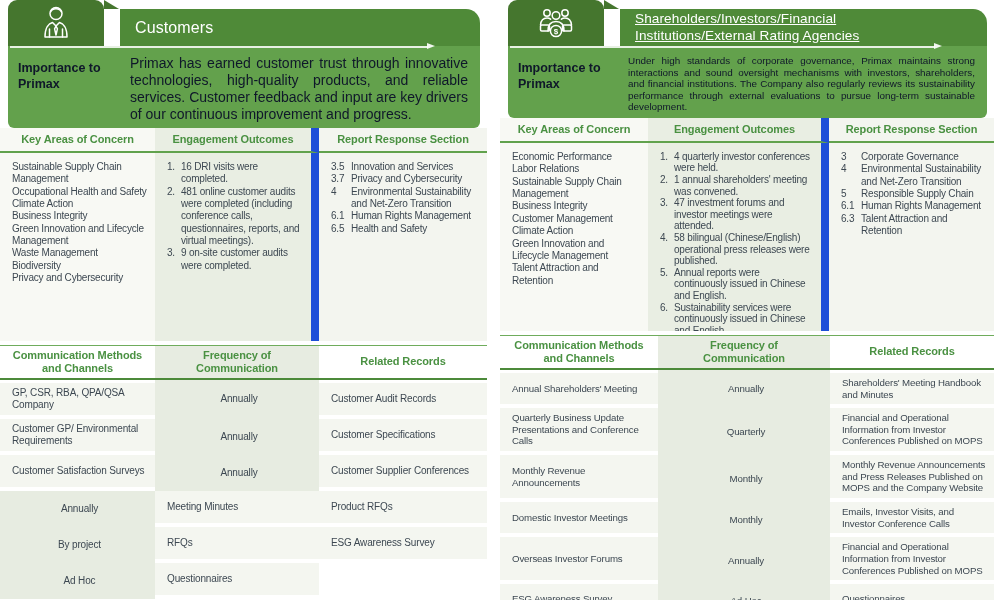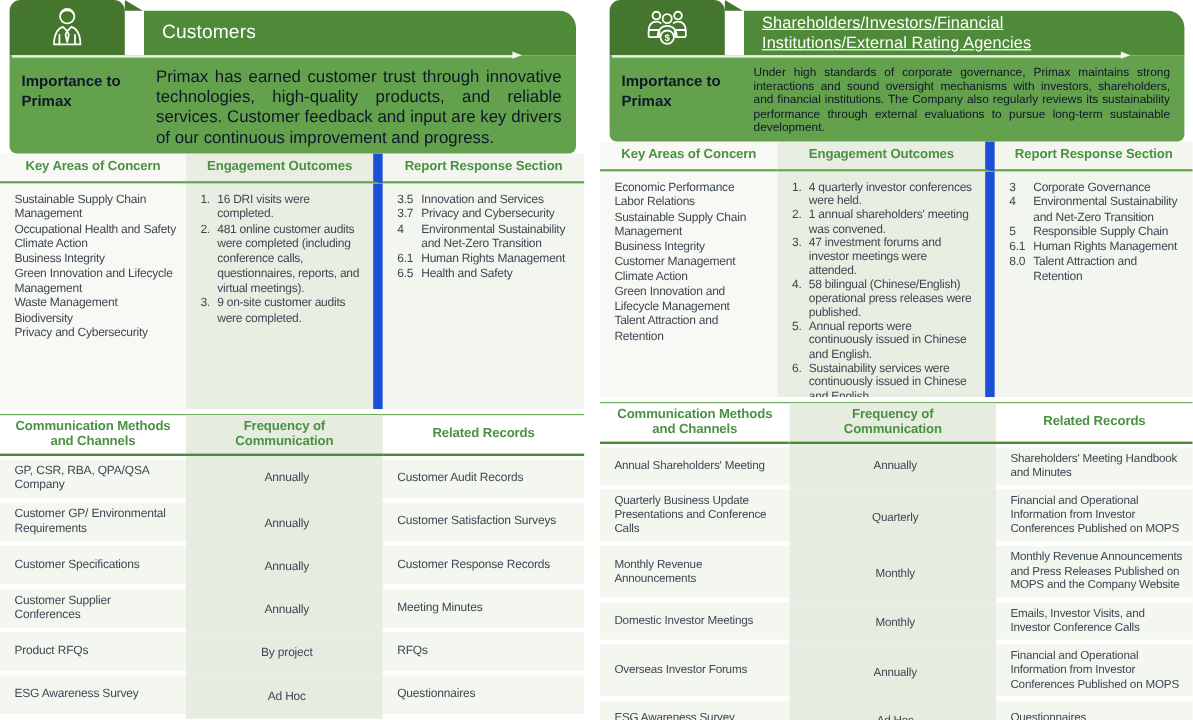--- a/index.html
+++ b/index.html
@@ -158,25 +158,24 @@
       <div class="lh">Communication Methods and Channels</div>
       <div class="lh mid">Frequency of Communication</div>
       <div class="lh">Related Records</div>
 
       <div class="lc side top">GP, CSR, RBA, QPA/QSA Company</div>
       <div class="lc mid">Annually</div>
       <div class="lc side top">Customer Audit Records</div>
 
       <div class="lc side">Customer GP/ Environmental Requirements</div>
       <div class="lc mid">Annually</div>
+      <div class="lc side">Customer Specifications</div>
+
       <div class="lc side">Customer Satisfaction Surveys</div>
-
-      <div class="lc side">Customer Specifications</div>
-      <div class="lc mid">Annually</div>
-      <div class="lc side">Customer Response Records</div>
+      <div class="lc mid">Annually</div>
 
       <div class="lc side">Customer Supplier Conferences</div>
       <div class="lc mid">Annually</div>
       <div class="lc side">Meeting Minutes</div>
 
       <div class="lc side">Product RFQs</div>
       <div class="lc mid">By project</div>
       <div class="lc side">RFQs</div>
 
       <div class="lc side">ESG Awareness Survey</div>
@@ -274,21 +273,21 @@
         </div>
         <div class="rs">
           <span class="n">5</span>
           <span class="t">Responsible Supply Chain</span>
         </div>
         <div class="rs">
           <span class="n">6.1</span>
           <span class="t">Human Rights Management</span>
         </div>
         <div class="rs">
-          <span class="n">8.0</span>
+          <span class="n">6.3</span>
           <span class="t">Talent Attraction and Retention</span>
         </div>
       </div>
     </div>
 
     <div class="tablegap"></div>
 
     <div class="lower">
       <div class="lh">Communication Methods and Channels</div>
       <div class="lh mid">Frequency of Communication</div>

